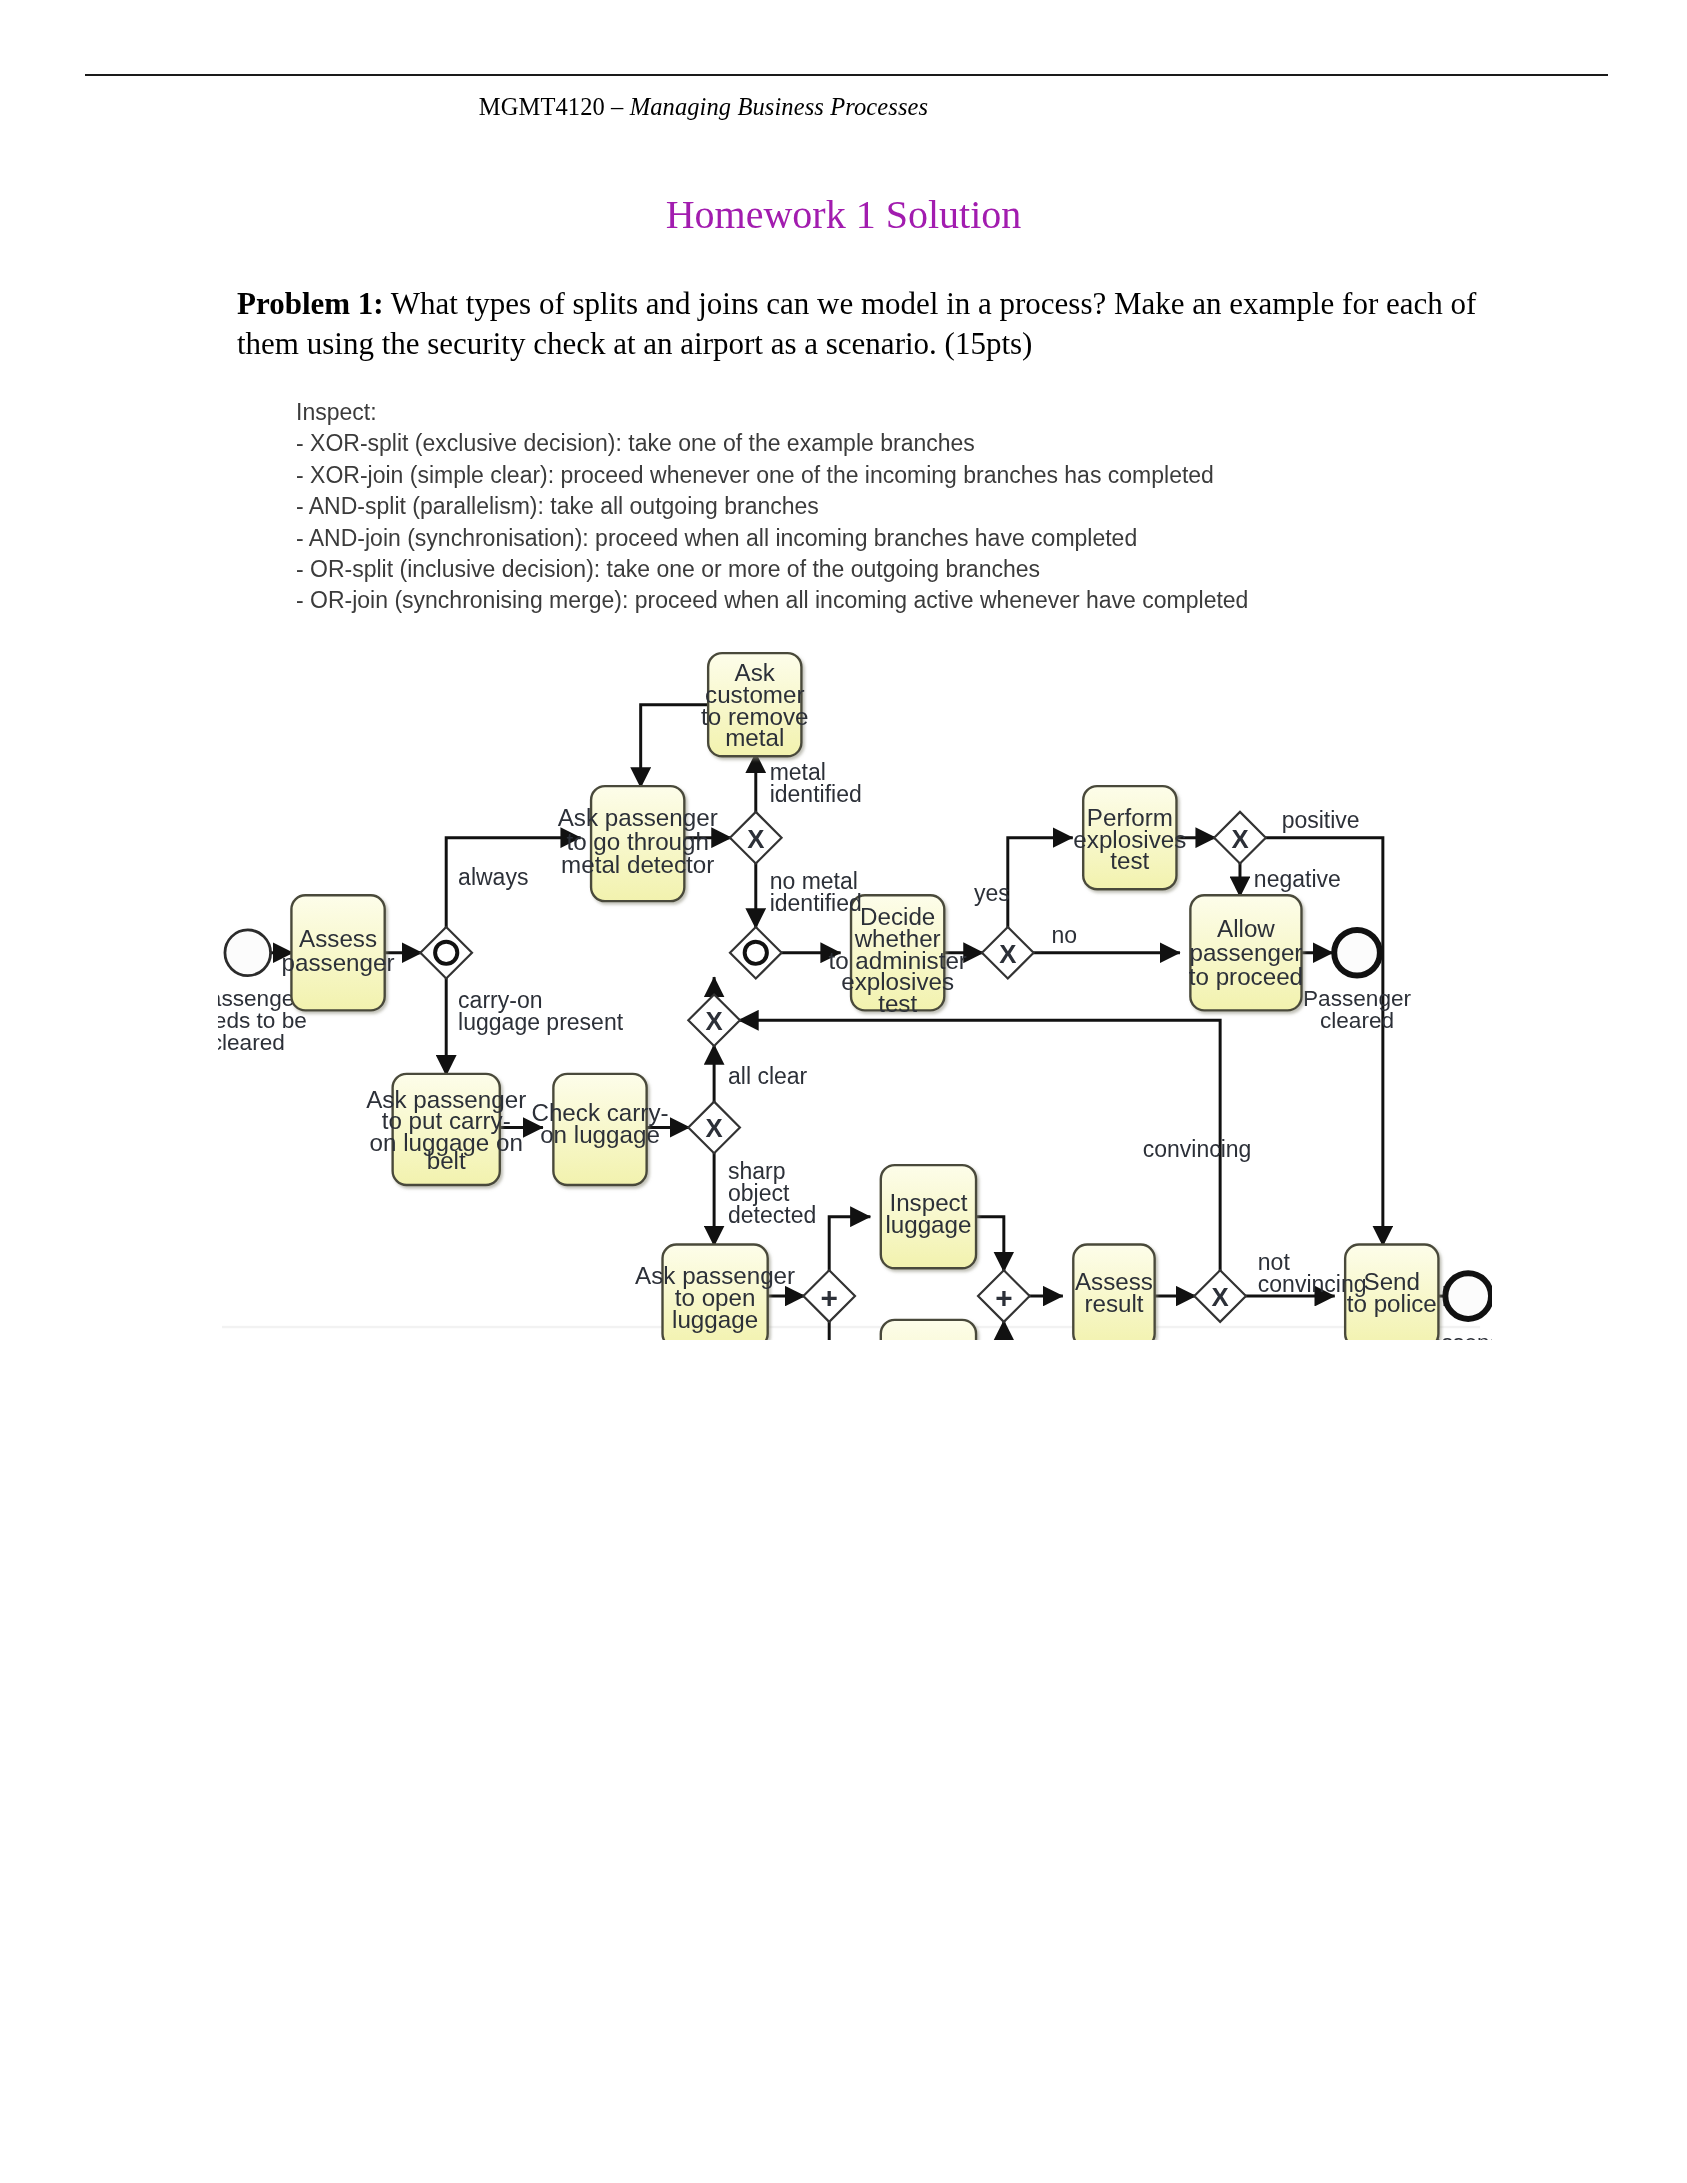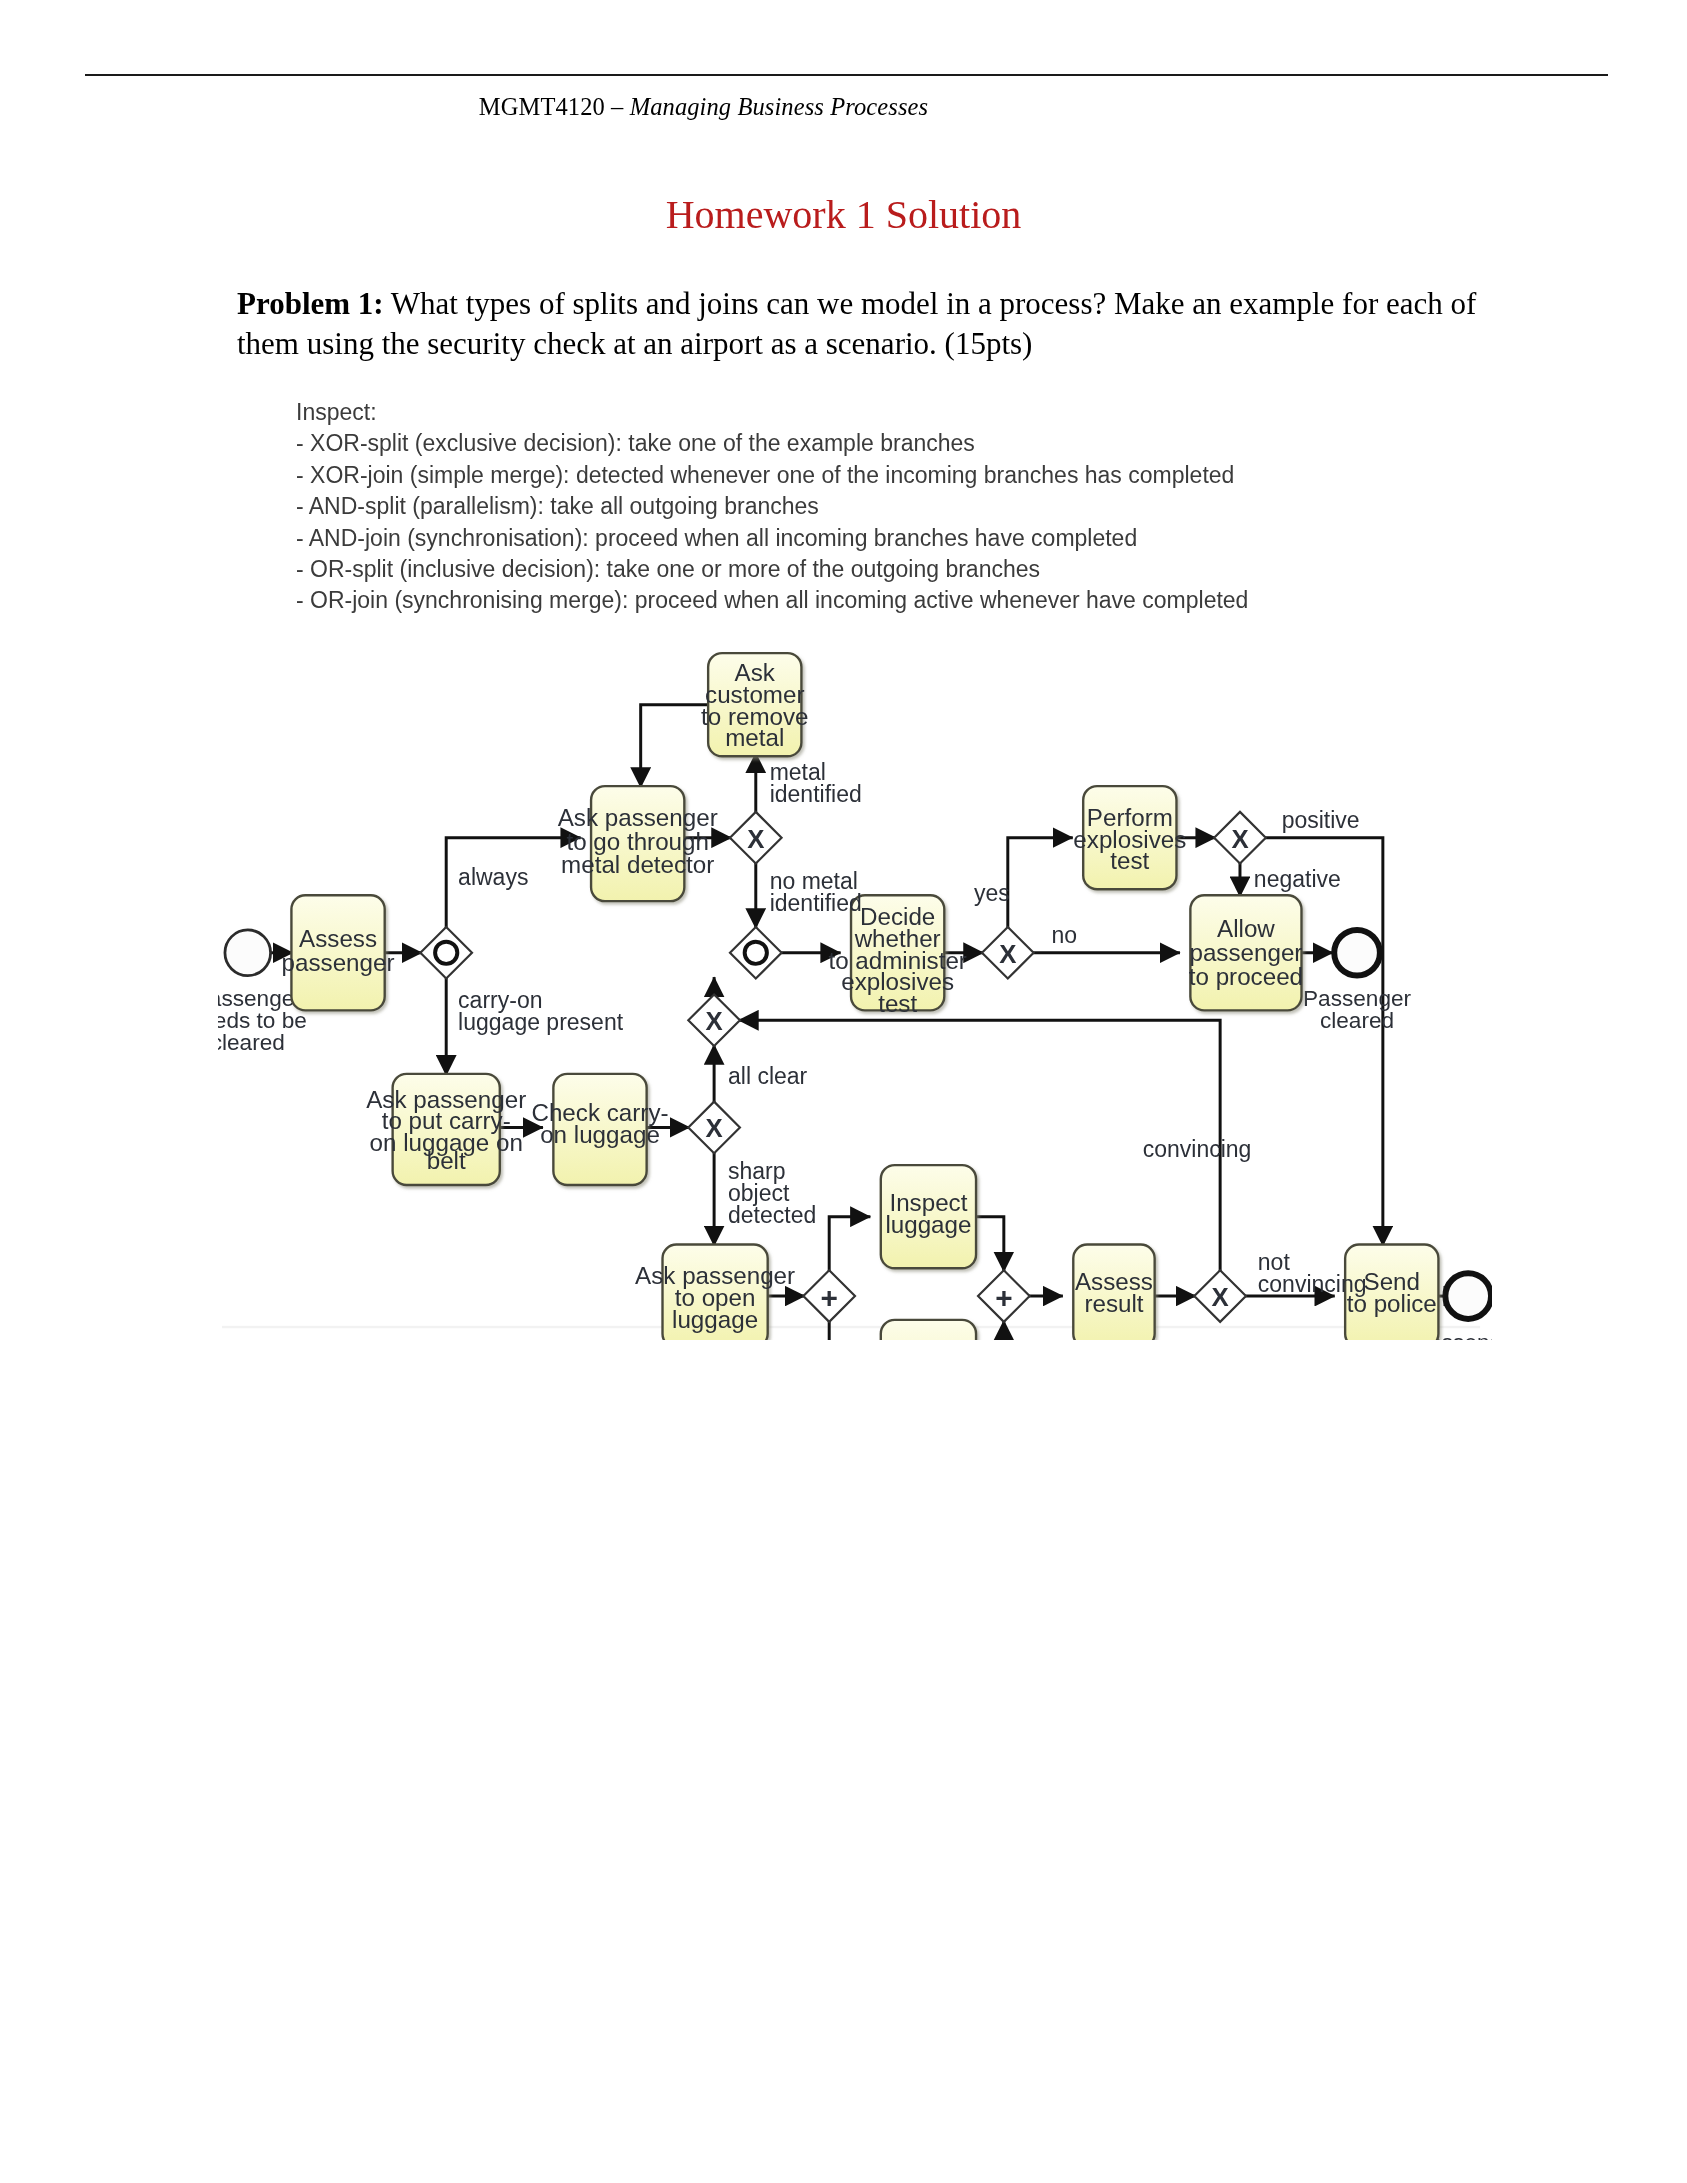--- a/index.html
+++ b/index.html
@@ -40,21 +40,21 @@
   }
   .running-head .ital { font-style: italic; }
 
   .doc-title {
     position: absolute;
     left: 0;
     top: 191px;
     width: 1687px;
     text-align: center;
     font-size: 40px;
-    color: #b91c1c;
+    color: #a21caf;
   }
 
   .problem-para {
     position: absolute;
     left: 193px;
     top: 284px;
     width: 1280px;
     font-size: 31px;
     line-height: 1.30;
     color: #000;
@@ -105,21 +105,21 @@
     <span>MGMT4120</span><span> – </span><span class="ital">Managing Business Processes</span>
   </div>
 
   <div class="doc-title">Homework 1 Solution</div>
 
   <div class="problem-para"><b>Problem 1:</b><span> What types of splits and joins can we model in a process? Make an example for each of them using the security check at an airport as a scenario. (15pts)</span></div>
 
   <div class="gateways">
     <div>Inspect:</div>
     <div>- XOR-split (exclusive decision): take one of the example branches</div>
-    <div>- XOR-join (simple merge): detected whenever one of the incoming branches has completed</div>
+    <div>- XOR-join (simple clear): proceed whenever one of the incoming branches has completed</div>
     <div>- AND-split (parallelism): take all outgoing branches</div>
     <div>- AND-join (synchronisation): proceed when all incoming branches have completed</div>
     <div>- OR-split (inclusive decision): take one or more of the outgoing branches</div>
     <div>- OR-join (synchronising merge): proceed when all incoming active whenever have completed</div>
   </div>
 
   <div class="diagram-wrap">
   <svg class="bpmn" width="1274" height="705" viewBox="0 0 642 355" xmlns="http://www.w3.org/2000/svg">
     <defs>
       <linearGradient id="taskGrad" x1="0" y1="0" x2="0" y2="1">

